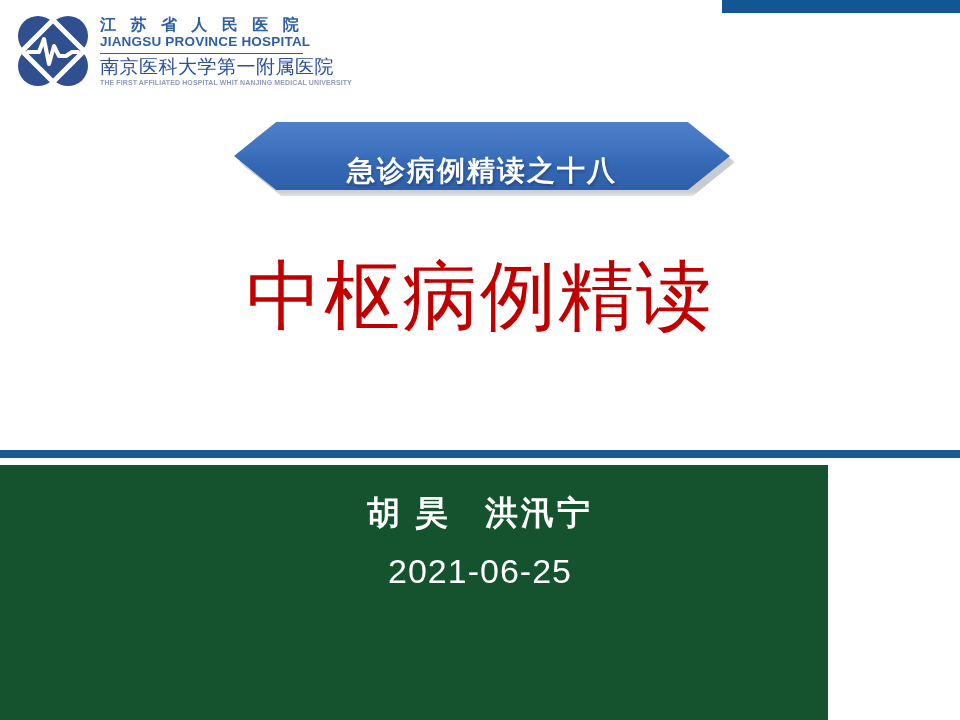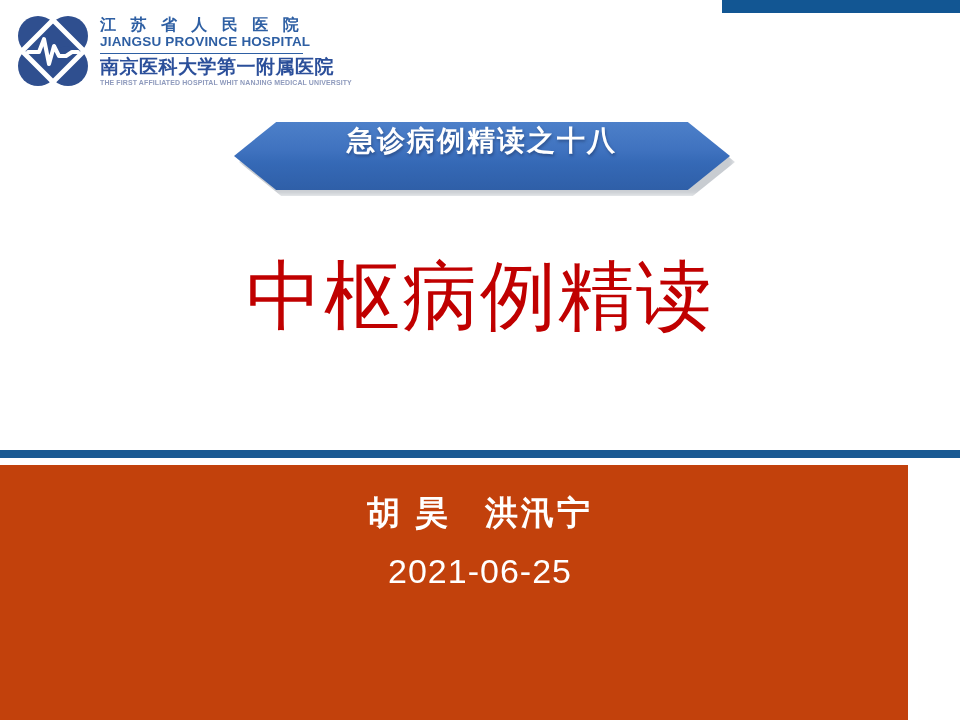--- a/index.html
+++ b/index.html
@@ -67,21 +67,21 @@
   .logo-rule {
     height: 1px;
     background: #2e5fa3;
     margin: 3px 0 3px 0;
     width: 203px;
   }
   .logo-cn2 {
     font-size: 19px;
     letter-spacing: 0.5px;
     color: #2b4f9a;
-    font-weight: 700;
+    font-weight: 400;
     line-height: 1.1;
     white-space: nowrap;
   }
   .logo-en2 {
     font-size: 7px;
     letter-spacing: 0.1px;
     color: #8f9bbd;
     font-weight: 700;
     line-height: 1.3;
     white-space: nowrap;
@@ -109,21 +109,21 @@
   }
   .banner {
     position: absolute;
     left: 0;
     top: 0;
     width: 496px;
     height: 68px;
     background: linear-gradient(180deg, #4d80c9 0%, #3f72bf 42%, #3569b6 60%, #2f5fa8 100%);
     clip-path: polygon(0% 50%, 8.5% 0%, 91.5% 0%, 100% 50%, 91.5% 100%, 8.5% 100%);
     display: flex;
-    align-items: flex-start;
+    align-items: flex-end;
     justify-content: center;
   }
   .banner-text {
     color: #ffffff;
     font-size: 28px;
     font-weight: 700;
     letter-spacing: 2px;
     text-shadow: 1px 2px 3px rgba(20,40,80,0.45);
     white-space: nowrap;
   }
@@ -151,23 +151,23 @@
     height: 8px;
     background: #1a5a93;
   }
   .sep-line.one { top: 450px; }
 
   
   .bottom-panel {
     position: absolute;
     left: 0;
     top: 465px;
-    width: 908px;
+    width: 828px;
     height: 255px;
-    background: #c2410c;
+    background: #14532d;
   }
   .presenters {
     position: absolute;
     left: 0;
     top: 26px;
     width: 960px;
     text-align: center;
     color: #ffffff;
     font-size: 33px;
     font-weight: 700;

